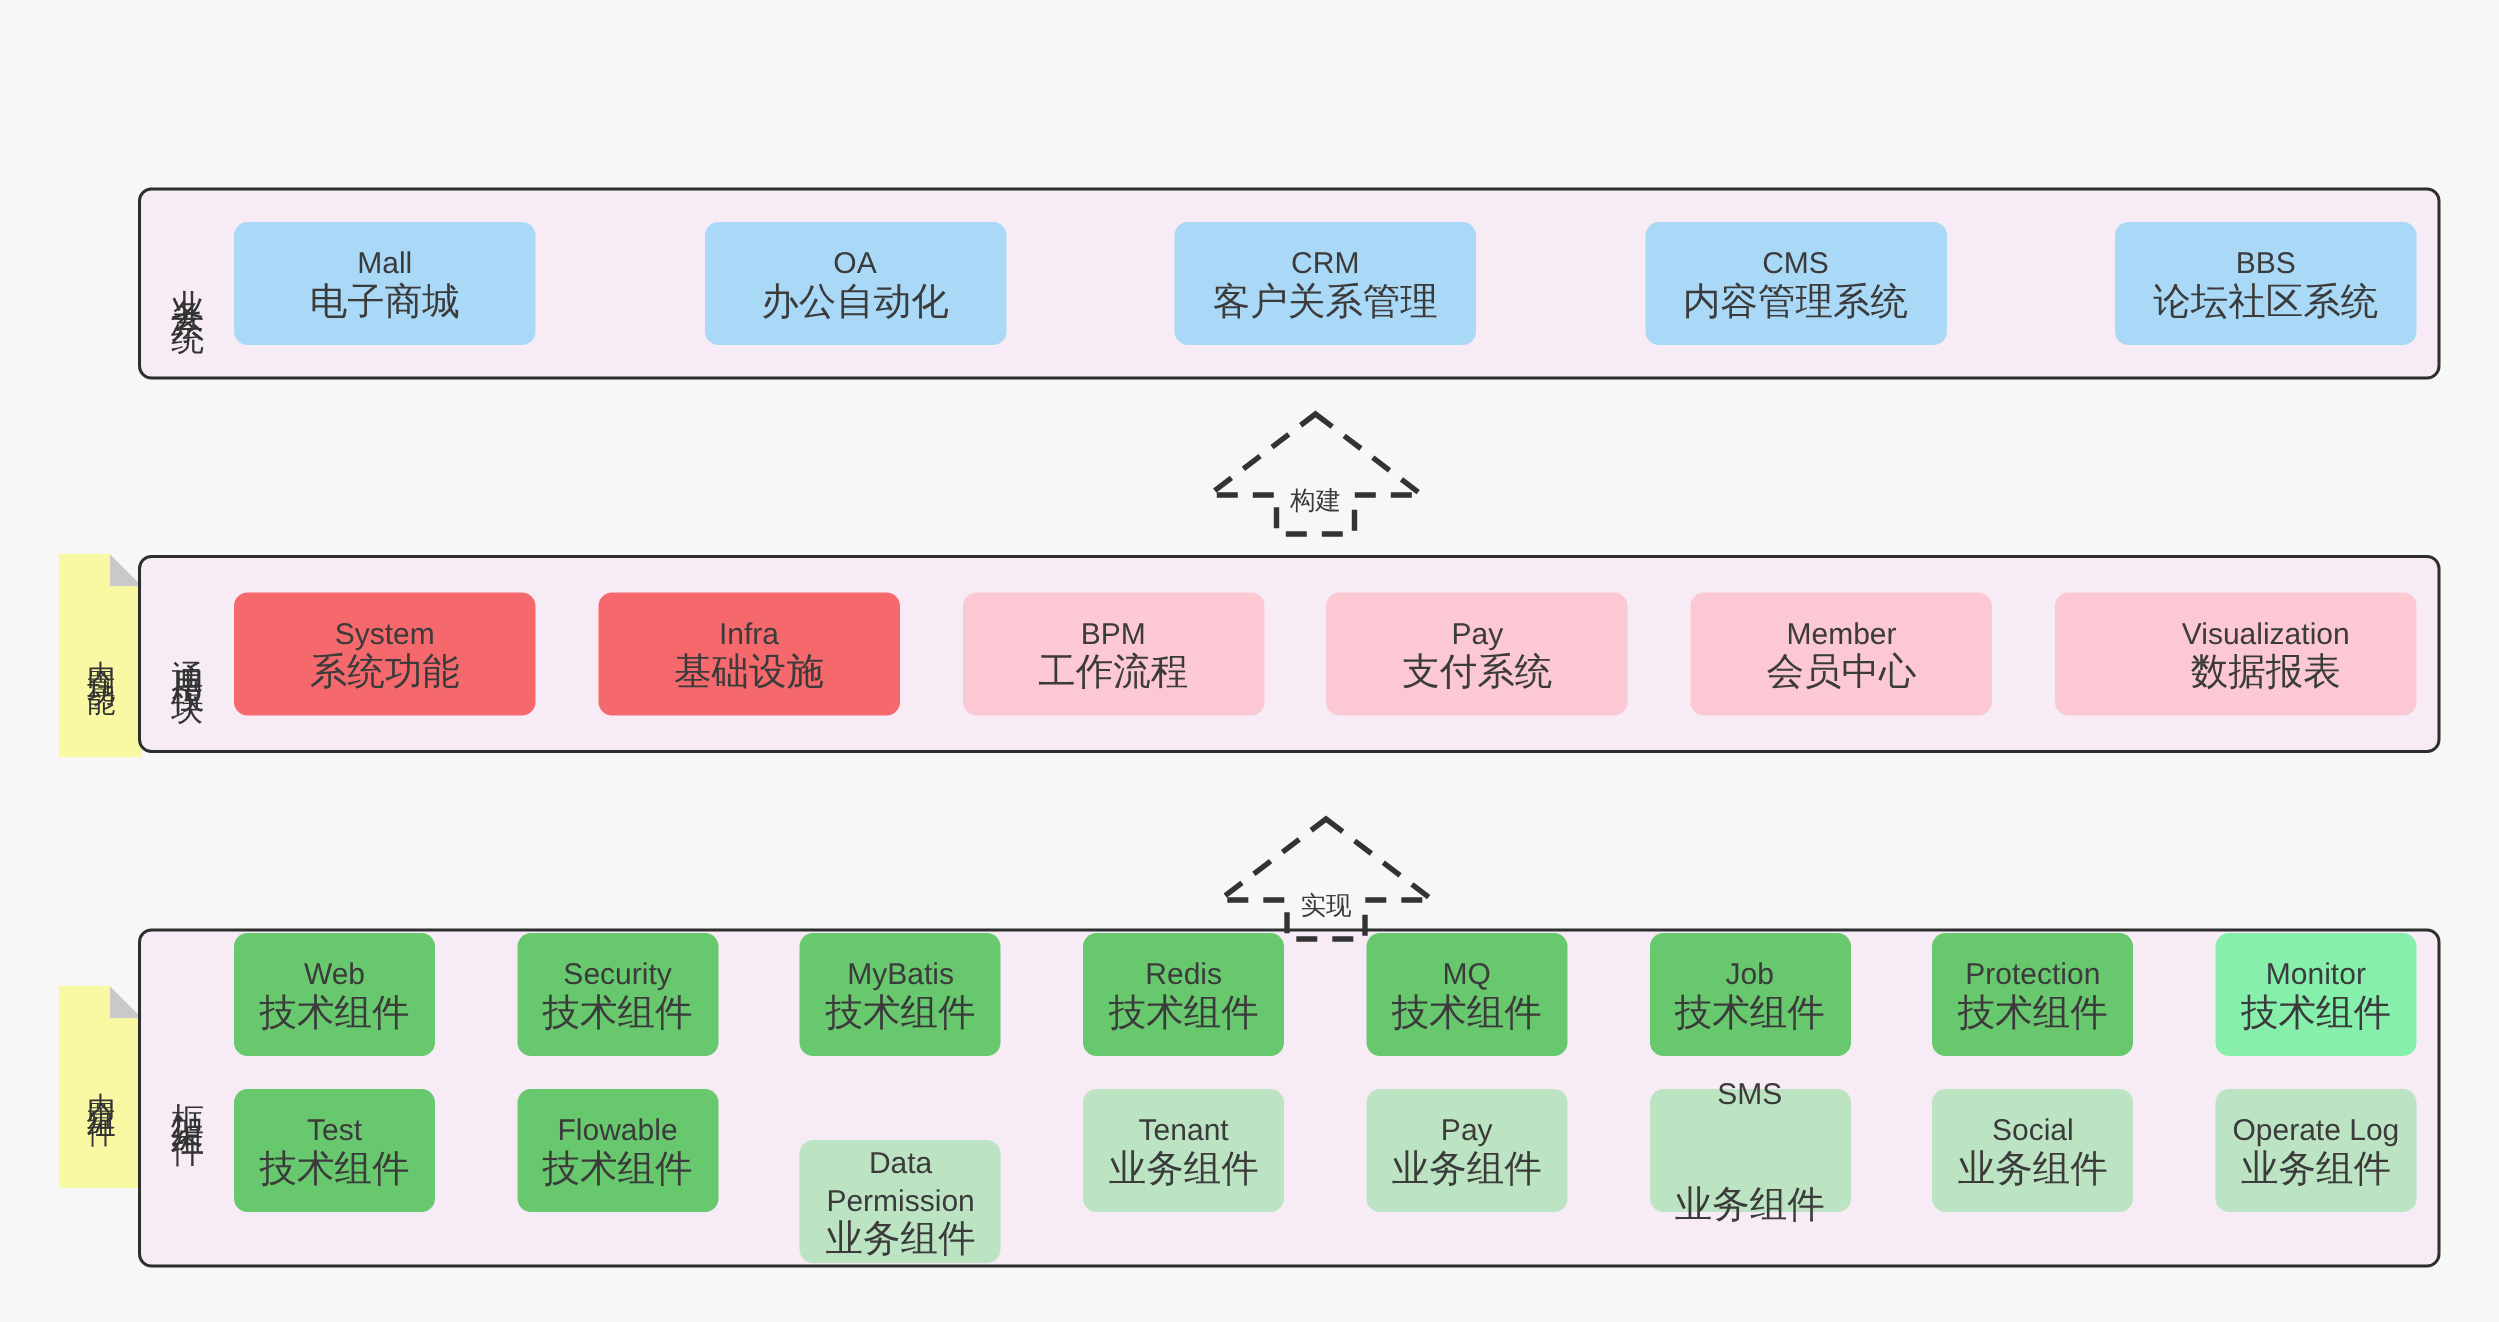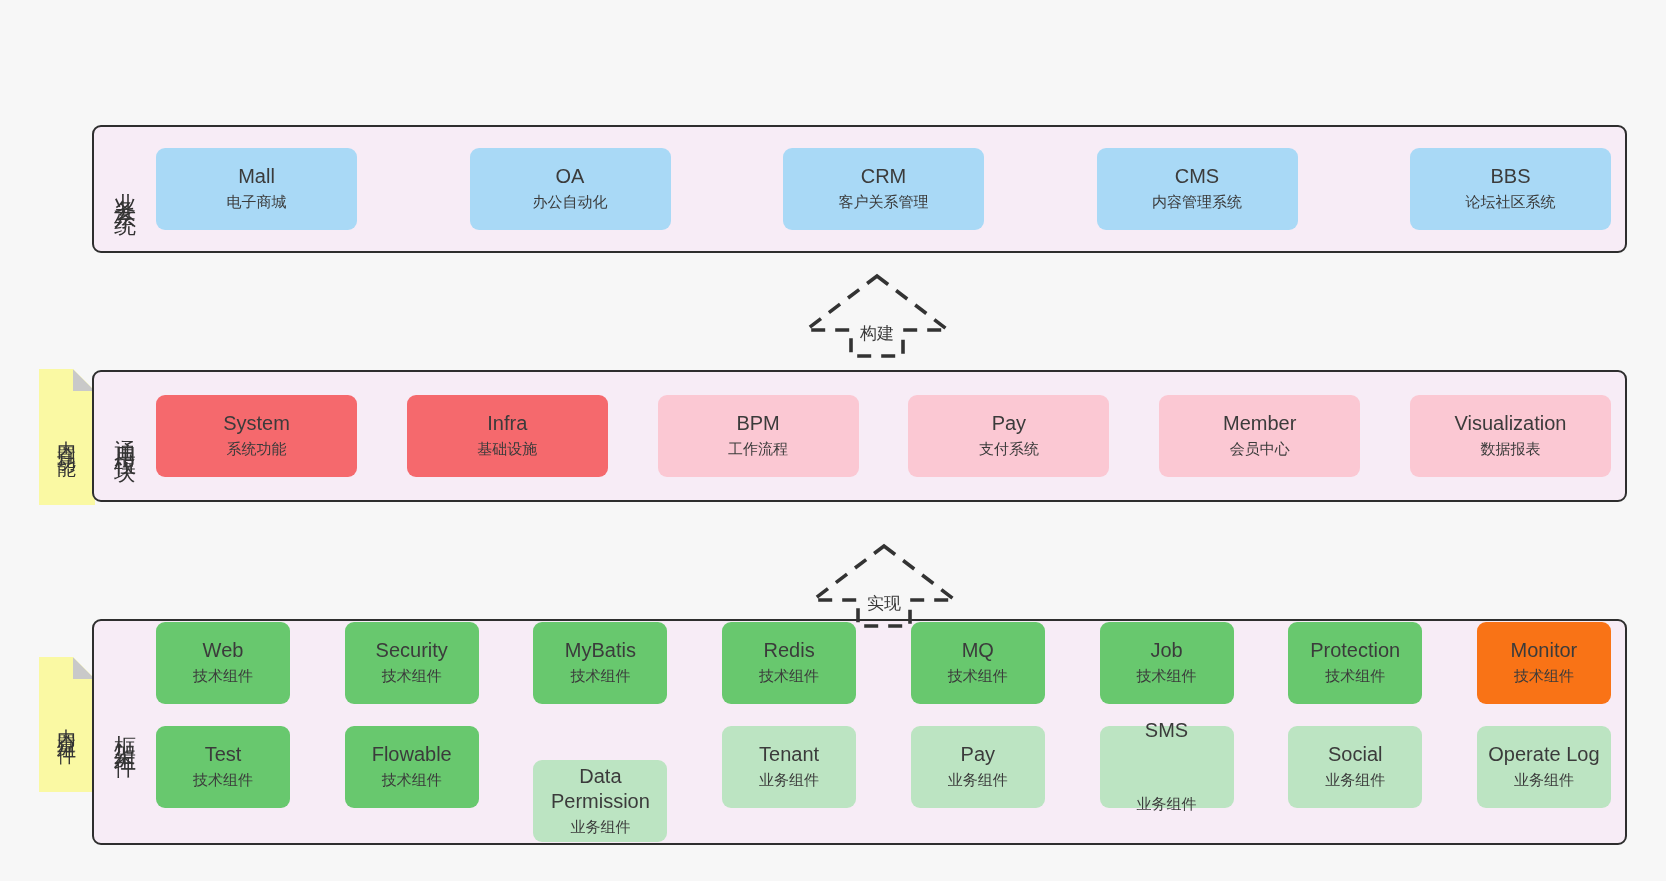--- a/index.html
+++ b/index.html
@@ -55,21 +55,21 @@
     border-radius: 9px;
     display: flex; flex-direction: column;
     align-items: center; justify-content: center;
     text-align: center;
     line-height: 25px;
   }
   #section-business .module-box,
   #section-common  .module-box { width: 201px; }
   #section-framework .module-box { width: 134px; }
   .module-box .en { font-size: 20px; }
-  .module-box .zh { font-size: 15px; }
+  .module-box .zh { font-size: 25px; }
 
   
   .sticky-tab {
     position: absolute;
     left: 39px; width: 56px;
     z-index: 0;
     display: flex; align-items: center; justify-content: center;
     clip-path: polygon(0 0, calc(100% - 22px) 0, 100% 22px, 100% 100%, 0 100%);
   }
   #tab-common    { top: 369px; height: 136px; }
@@ -174,21 +174,21 @@
             <div class="zh">工作流程</div>
           </div>
           <div class="module-box" style="background: rgb(251, 200, 211);">
             <div class="en">Pay</div>
             <div class="zh">支付系统</div>
           </div>
           <div class="module-box" style="background: rgb(251, 200, 211);">
             <div class="en">Member</div>
             <div class="zh">会员中心</div>
           </div>
-          <div class="module-box" style="background: rgb(251, 200, 211);">
+          <div class="module-box" style="background: rgb(251, 200, 211); padding-left: 40px;">
             <div class="en">Visualization</div>
             <div class="zh">数据报表</div>
           </div>
         </div>
       </div>
   </section>
 
   <div class="block-arrow" id="arrow-implement">
     <svg viewBox="0 0 150 88" width="150" height="88">
       <polygon points="75,4 146,58 101,58 101,84 49,84 49,58 4,58" fill="none" stroke="#333333" stroke-width="3.6" stroke-dasharray="14 10" stroke-linejoin="miter"></polygon>
@@ -223,21 +223,21 @@
             <div class="zh">技术组件</div>
           </div>
           <div class="module-box" style="background: rgb(104, 200, 110);">
             <div class="en">Job</div>
             <div class="zh">技术组件</div>
           </div>
           <div class="module-box" style="background: rgb(104, 200, 110);">
             <div class="en">Protection</div>
             <div class="zh">技术组件</div>
           </div>
-          <div class="module-box" style="background: #f97316;">
+          <div class="module-box" style="background: #86efac;">
             <div class="en">Monitor</div>
             <div class="zh">技术组件</div>
           </div>
         </div>
         <div class="box-row">
           <div class="module-box" style="background: rgb(104, 200, 110);">
             <div class="en">Test</div>
             <div class="zh">技术组件</div>
           </div>
           <div class="module-box" style="background: rgb(104, 200, 110);">

